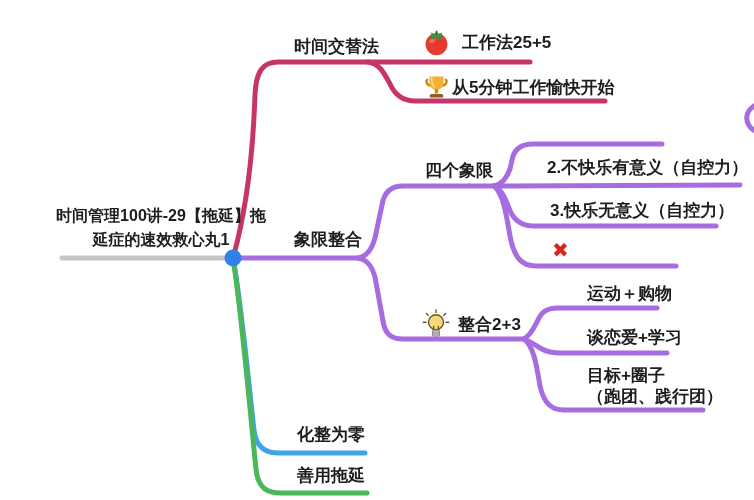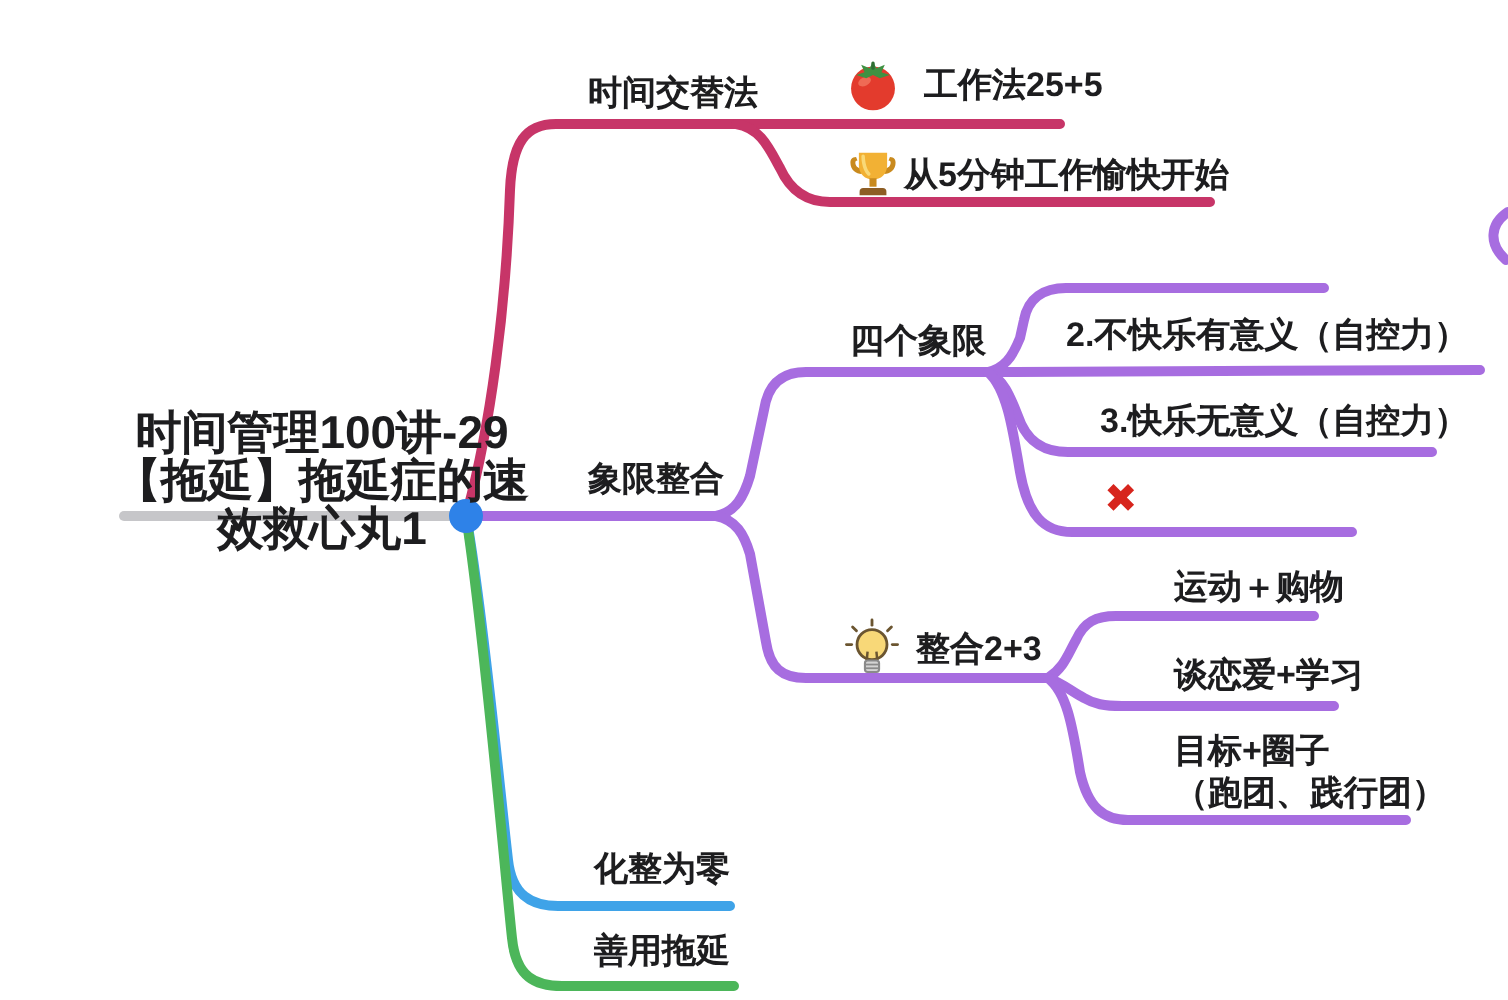--- a/index.html
+++ b/index.html
@@ -12,21 +12,21 @@
   svg.lines path { fill:none; stroke-width:5; stroke-linecap:round; stroke-linejoin:round; }
   .node {
     position:absolute; display:flex; align-items:center; gap:5px;
     font-weight:700; font-size:17px; white-space:nowrap; line-height:21px;
     cursor:default;
     padding-left:27px;
   }
   .node .ic { display:inline-flex; align-items:center; }
   .root-node {
     display:block; width:212px; text-align:center; white-space:normal;
-    line-height:24px; font-size:23px;
+    line-height:24px; font-size:16px;
   }
   .two-line { display:block; }
   .check-glyph { font-size:21px; font-weight:700; margin-left:3px; line-height:18px; }
   .cross-glyph { font-size:20px; font-weight:700; margin-left:2px; line-height:18px; }
 </style>
 </head>
 <body>
 
 <div class="stage">
 
@@ -90,21 +90,21 @@
 
   <div class="node" style="left:267px; top:229px;">
     <span>象限整合</span>
   </div>
 
   <div class="node" style="left:398px; top:160px;">
     <span>四个象限</span>
   </div>
 
 
-  <div class="node" style="left:506px; top:157px;">
+  <div class="node" style="left:520px; top:157px;">
     <span>2.不快乐有意义（自控力）</span>
   </div>
 
   <div class="node" style="left:523px; top:200px;align-items:center;">
     <span>3.快乐无意义（自控力）</span>
   </div>
 
   <div class="node" style="left:523px; top:241px; gap:0;">
     <span class="cross-glyph" style="color:#d7251d;">✖</span>
   </div>

